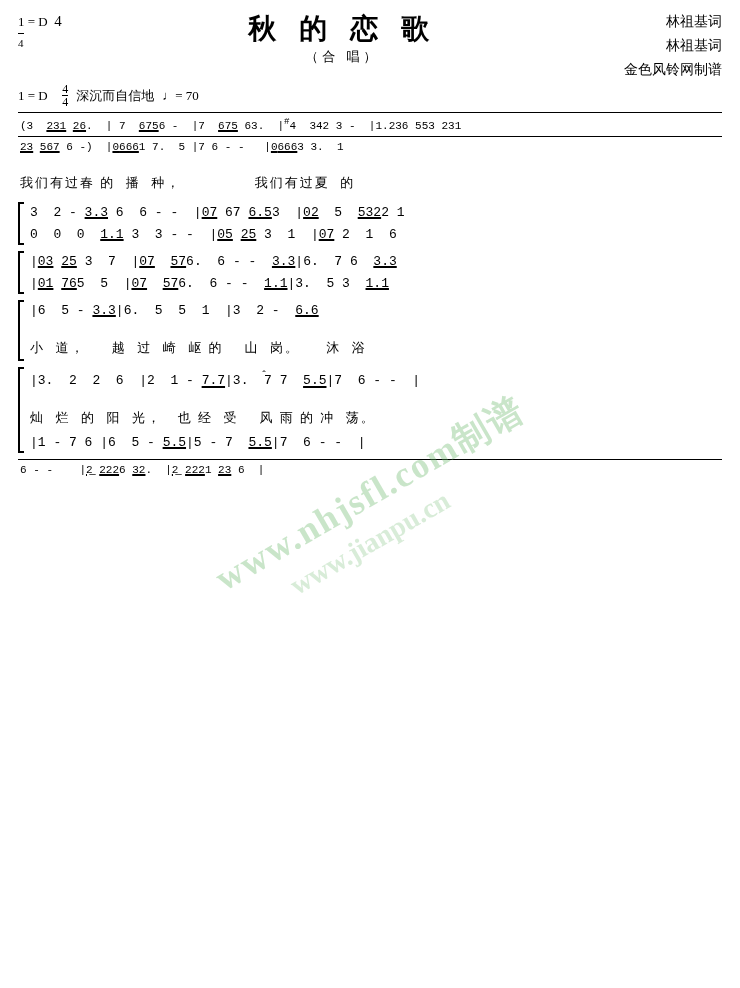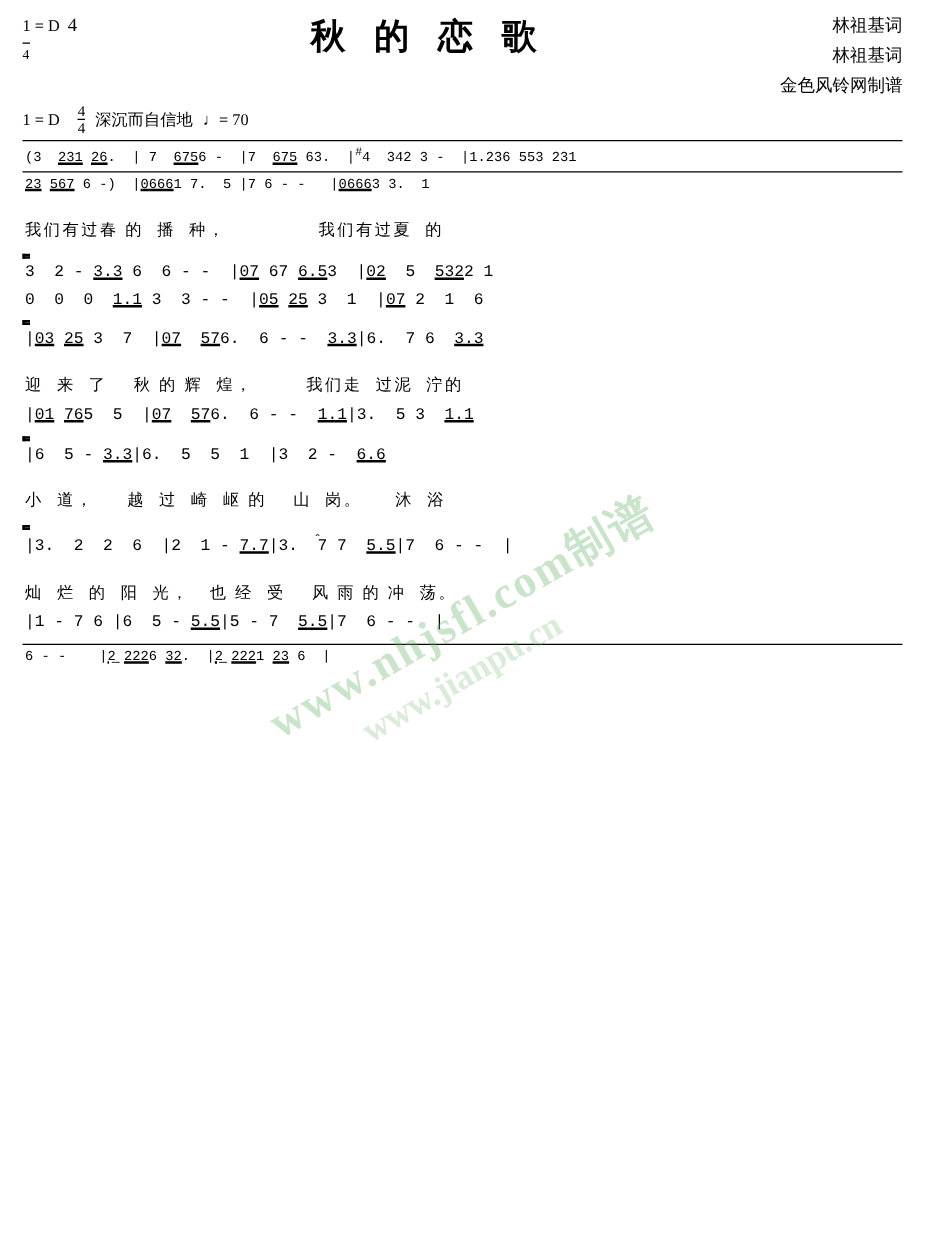--- a/index.html
+++ b/index.html
@@ -102,21 +102,21 @@
       font-family: 'SimSun', serif;
       font-size: 13px;
       white-space: pre;
       line-height: 1.5;
       padding: 0 0 4px 2px;
       letter-spacing: 2px;
       margin-top: 18px;
     }
     .group-bracket {
       display: flex;
-      flex-direction: column;
+      flex-direction: row;
       align-items: stretch;
       margin: 6px 0;
     }
     .bracket-bar {
       width: 6px;
       border-top: 2px solid #000;
       border-left: 2px solid #000;
       border-bottom: 2px solid #000;
       margin-right: 4px;
       flex-shrink: 0;
@@ -134,20 +134,21 @@
 
   <div class="watermark">www.nhjsfl.com制谱</div>
   <div class="watermark2">www.jianpu.cn</div>
 
   <div class="header">
     <div class="header-left">
       <div>1 = D &nbsp;<span style="font-size:15px">4</span><span style="display:inline-block;width:0"></span><br><span style="font-size:11px;display:inline-block;margin-top:-4px;border-top:1px solid #000;padding-top:1px">4</span></div>
     </div>
     <div class="header-center">
       <div class="title">秋 的 恋 歌</div>
+      <div class="subtitle">（合 唱）</div>
     </div>
     <div class="header-right">
       <div>林祖基词</div>
       <div>林祖基词</div>
       <div>金色风铃网制谱</div>
     </div>
   </div>
 
   <div style="display:flex;align-items:center;gap:8px;margin-bottom:4px;font-size:13px;">
     <span>1 = D &nbsp;</span>
@@ -172,21 +173,20 @@
 
         <div class="stave-no-top">3 &nbsp;2 - <u>3.3</u> 6 &nbsp;6 - -&nbsp; |<u>07</u> 67 <u>6.5</u>3 &nbsp;|<u>02</u> &nbsp;5 &nbsp;<u>532</u>2 1</div>
         <div class="stave-no-top">0 &nbsp;0 &nbsp;0 &nbsp;<u>1.1</u> 3 &nbsp;3 - -&nbsp; |<u>05</u> <u>25</u> 3 &nbsp;1 &nbsp;|<u>07</u> 2 &nbsp;1 &nbsp;6</div>
       </div>
     </div>
 
     <div class="group-bracket">
       <div class="bracket-bar"></div>
       <div class="bracket-content">
         <div class="stave-no-top">|<u>03</u> <u>25</u> 3 &nbsp;7 &nbsp;|<u>07</u> &nbsp;<u>57</u>6.&nbsp; 6 - -&nbsp; <u>3.3</u>|6.&nbsp; 7 6 &nbsp;<u>3.3</u></div>
-        <div class="stave-lyrics">迎  来  了    秋 的 辉  煌，        我们走  过泥  泞的</div>
         <div class="stave-no-top">|<u>01</u> <u>76</u>5 &nbsp;5 &nbsp;|<u>07</u> &nbsp;<u>57</u>6.&nbsp; 6 - - &nbsp;<u>1.1</u>|3.&nbsp; 5 3 &nbsp;<u>1.1</u></div>
       </div>
     </div>
 
     <div class="group-bracket">
       <div class="bracket-bar"></div>
       <div class="bracket-content">
         <div class="stave-no-top">|6 &nbsp;5 - <u>3.3</u>|6.&nbsp; 5 &nbsp;5 &nbsp;1 &nbsp;|3 &nbsp;2 - &nbsp;<u>6.6</u></div>
         <div class="stave-lyrics">小  道，     越  过  崎  岖 的    山  岗。     沐  浴</div>
       </div>

